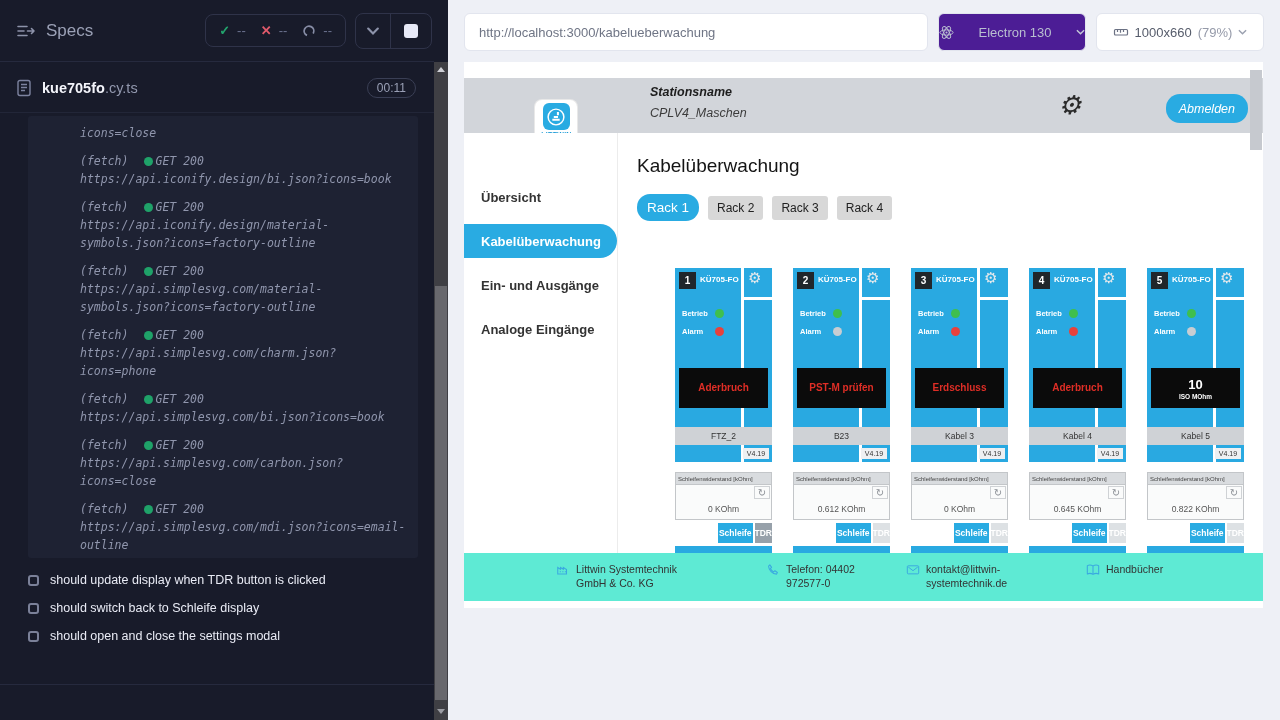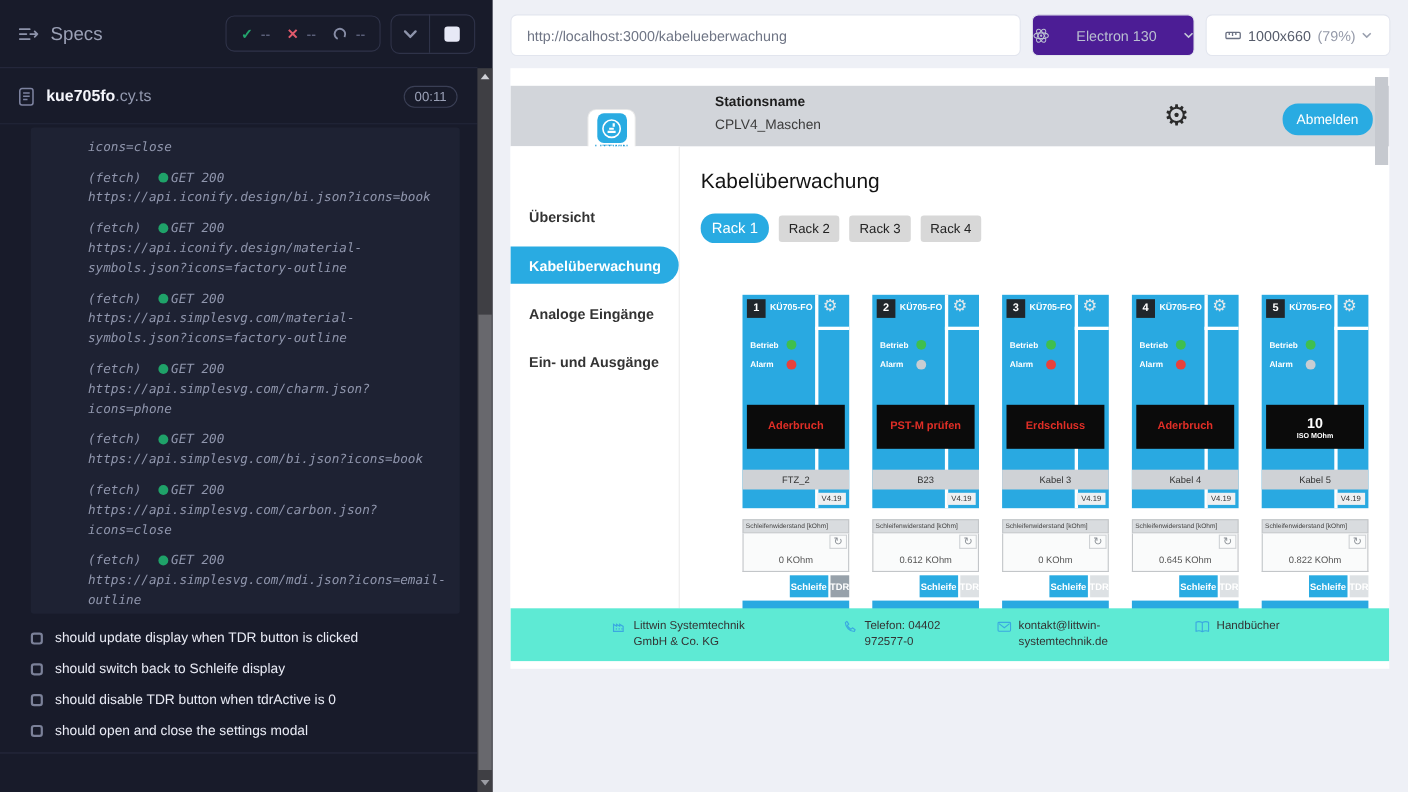--- a/index.html
+++ b/index.html
@@ -54,21 +54,21 @@
     border-radius:6px; display:flex; align-items:center; padding:0 14px; font-size:13px; color:#6f7585; }
   .browser-box { position:absolute; left:490px; top:13px; width:148px; height:38px; background:#4c1d95; border:1px solid #e2e5ee;
     border-radius:6px; display:flex; align-items:center; justify-content:space-between; gap:7px; color:#b9bfd0; font-size:13px; }
   .viewport-box { position:absolute; left:648px; top:13px; width:168px; height:38px; background:#fff; border:1px solid #e2e5ee;
     border-radius:6px; display:flex; align-items:center; justify-content:center; gap:6px; font-size:13px; color:#565c6b; }
   .vp-scale { color:#959aa9; }
 
   
   .appframe { position:absolute; left:16px; top:62px; width:799px; height:546px; background:#fff; overflow:hidden; }
 
-  .app-header { position:absolute; left:0; top:16px; width:100%; height:55px; background:#d2d5da; }
+  .app-header { position:absolute; left:0; top:16px; width:100%; height:55px; background:#d2d5da;font-style:italic; }
   .station-label { position:absolute; left:186px; top:7px; font-weight:bold; font-size:12.5px; color:#1d1d1d; }
   .station-name { position:absolute; left:186px; top:28px; font-size:12.5px; color:#3c3c3c; }
   .app-gear { position:absolute; left:594px; top:3px; font-size:26px; color:#2b2b2b; line-height:48px; }
   .logout-btn { position:absolute; right:15px; top:16px; height:29px; padding:0 13px; background:#29abe2; color:#fff;
     font-size:12.5px; border-radius:14px; display:flex; align-items:center; }
 
   .logo-card { position:absolute; left:71px; top:22px; width:42px; height:47px; background:#fff; border-radius:7px;
     box-shadow:0 0 0 1px #e8e8e8; text-align:center; }
   .logo-ico { margin:3px auto 1px; width:27px; height:27px; background:#29abe2; border-radius:6px;
     display:flex; align-items:center; justify-content:center; }
@@ -263,24 +263,20 @@
       <div class="test-item">
         <span class="test-ico"></span>
         <span>should update display when TDR button is clicked</span>
       </div>
 
       <div class="test-item">
         <span class="test-ico"></span>
         <span>should switch back to Schleife display</span>
       </div>
 
-      <div class="test-item">
-        <span class="test-ico"></span>
-        <span>should disable TDR button when tdrActive is 0</span>
-      </div>
 
       <div class="test-item">
         <span class="test-ico"></span>
         <span>should open and close the settings modal</span>
       </div>
 
   </div>
   <div class="runner-divider"></div>
 
   <div class="runner-scroll">
@@ -348,25 +344,25 @@
 
         <div class="side-item">
           <span>Übersicht</span>
         </div>
 
         <div class="side-item active">
           <span>Kabelüberwachung</span>
         </div>
 
         <div class="side-item">
+          <span>Ein- und Ausgänge</span>
+        </div>
+
+        <div class="side-item">
           <span>Analoge Eingänge</span>
-        </div>
-
-        <div class="side-item">
-          <span>Ein- und Ausgänge</span>
         </div>
 
     </div>
 
     <div class="main">
       <div class="page-title">Kabelüberwachung</div>
       <div class="tabs">
 
           <div class="tab active">
             <span>Rack 1</span>

